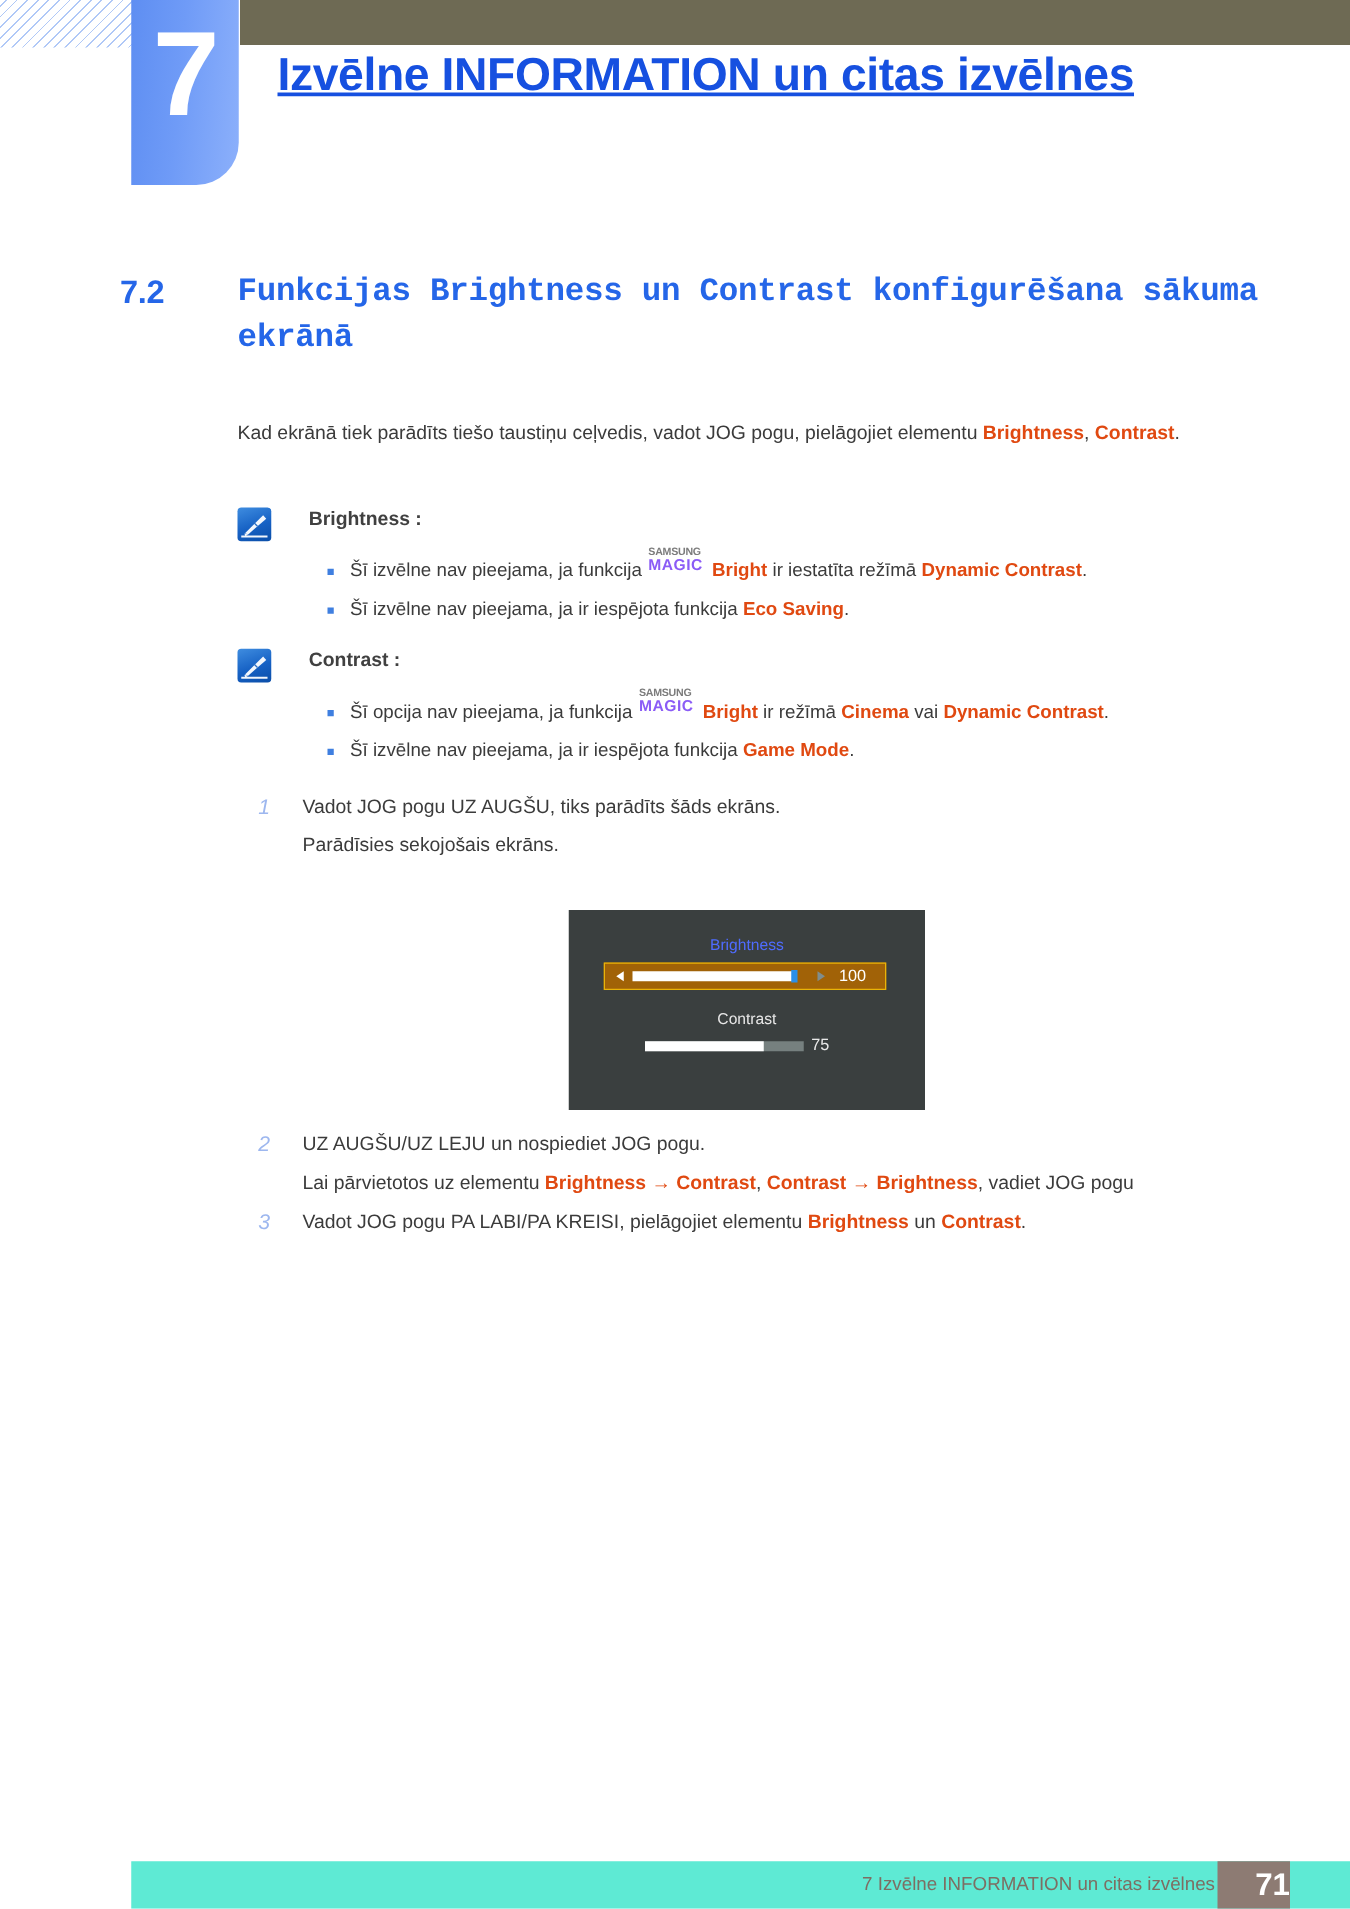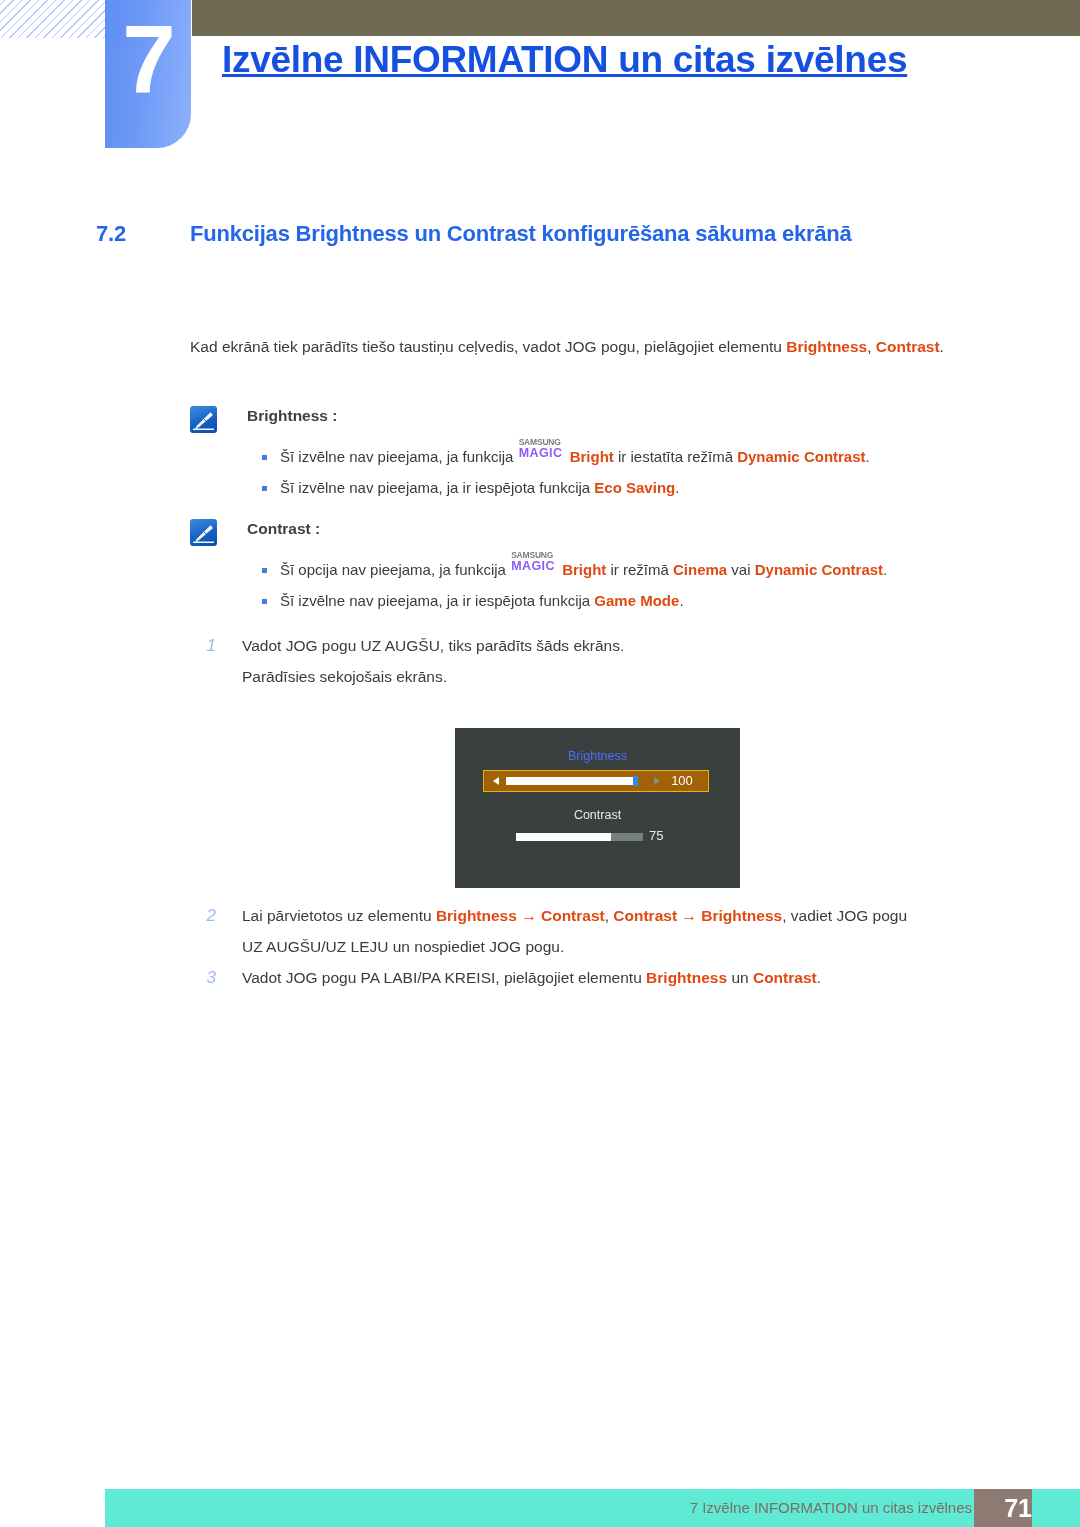--- a/index.html
+++ b/index.html
@@ -63,27 +63,27 @@
   }
 
   
   .sec-head {
     position: absolute;
     left: 96px; top: 215px;
     width: 930px;
     display: flex;
     align-items: flex-start;
     color: #2566e8;
-    font-size: 22px;
+    font-size: 26px;
     font-weight: bold;
     line-height: 37px;
     letter-spacing: -.2px;
   }
   .sec-num { width: 94px; flex: 0 0 94px; }
-  .sec-text { flex: 1 1 auto; }
+  .sec-text { flex: 1 1 auto; font-family: Liberation Mono, monospace; }
 
   
   .body-text {
     position: absolute;
     left: 190px;
     width: 830px;
     color: #3b3b3b;
     font-size: 15.5px;
     line-height: 27px;
   }
@@ -357,22 +357,22 @@
   <div class="osd-label osd-contrast-label">Contrast</div>
   <div class="osd-bar-track">
     <div class="osd-bar-fill"></div>
   </div>
   <div class="osd-val-2">75</div>
 </div>
 
 <div class="step step-2">
   <div class="step-n">2</div>
   <div class="step-body">
+    <div>UZ AUGŠU/UZ LEJU un nospiediet JOG pogu.</div>
     <div><span>Lai pārvietotos uz elementu </span><span class="hl">Brightness</span><span class="hl"> → </span><span class="hl">Contrast</span><span>, </span><span class="hl">Contrast</span><span class="hl"> → </span><span class="hl">Brightness</span><span>, vadiet JOG pogu</span></div>
-    <div>UZ AUGŠU/UZ LEJU un nospiediet JOG pogu.</div>
   </div>
 </div>
 
 <div class="step step-3">
   <div class="step-n">3</div>
   <div class="step-body">
     <div><span>Vadot JOG pogu PA LABI/PA KREISI, pielāgojiet elementu </span><span class="hl">Brightness</span><span> un </span><span class="hl">Contrast</span><span>.</span></div>
   </div>
 </div>
 

